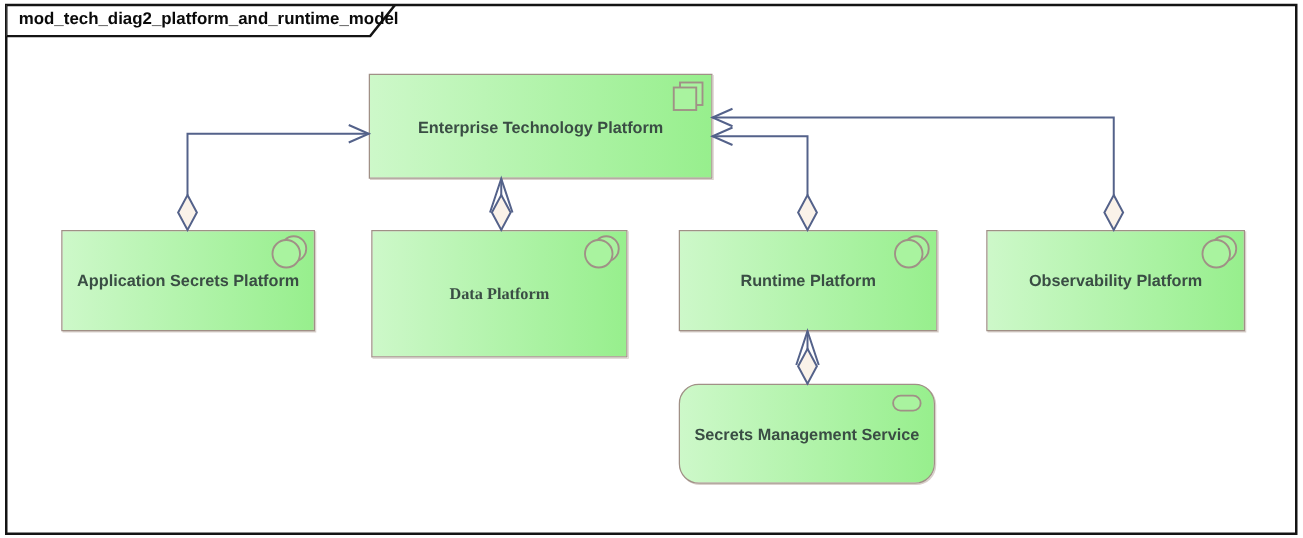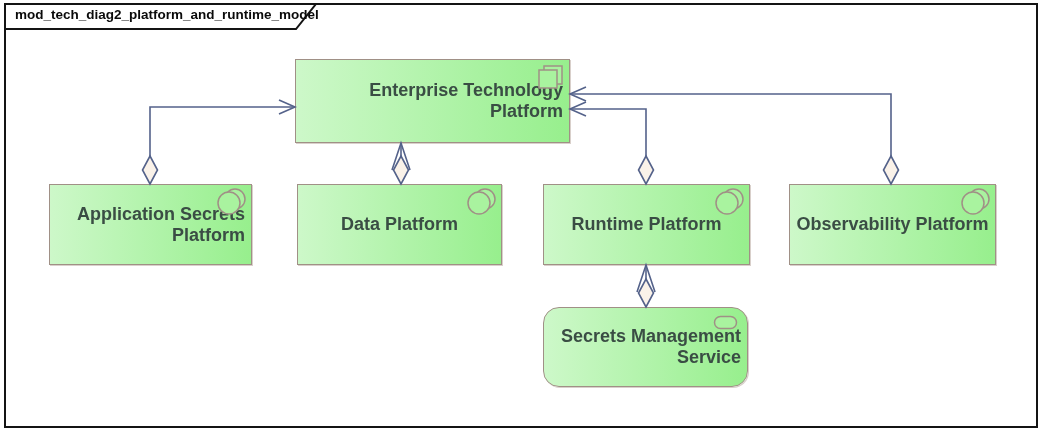--- a/index.html
+++ b/index.html
@@ -10,21 +10,21 @@
   .frame-tab svg{position:absolute;left:0;top:0;}
   .frame-tab .tab-label{position:absolute;left:10px;top:3px;font-size:13.5px;font-weight:bold;color:#0a0a0a;white-space:nowrap;}
   .conn-layer{position:absolute;left:0;top:0;width:1030px;height:417px;pointer-events:none;z-index:3;}
   .conn-line{stroke:var(--connector-color);fill:none;stroke-width:1.6px;}
   .chevron{stroke:var(--connector-color);fill:none;stroke-width:1.6px;stroke-linejoin:miter;}
   .diamond{fill:var(--diamond-fill);stroke:var(--connector-color);stroke-width:1.6px;}
   .node{position:absolute;z-index:2;display:flex;align-items:center;justify-content:center;
     background:linear-gradient(90deg,var(--node-fill-start),var(--node-fill-end));
     border:1.5px solid var(--node-border);box-shadow:1px 1px 0 rgba(170,150,140,.45);box-sizing:border-box;}
   .node.rounded{border-radius:16px;}
-  .node-label{font-size:18px;font-weight:bold;color:var(--node-text);text-align:right;padding:0 6px;}
+  .node-label{font-size:13px;font-weight:bold;color:var(--node-text);text-align:center;padding:0 6px;}
   .node-icon{position:absolute;top:3px;right:4px;}
   .icon-shape{fill:var(--icon-fill);stroke:var(--node-border);stroke-width:1.5px;}
 </style>
 </head>
 <body>
 
 <div class="canvas">
   <div class="frame">
 
     <div class="frame-tab">
@@ -76,21 +76,21 @@
     </div>
 
     <div class="node" style="left:43px;top:179px;width:203px;height:81px;">
       <svg class="node-icon" width="32" height="29" viewBox="0 0 32 29">
         <circle class="icon-shape" cx="20" cy="11" r="10"></circle>
         <circle class="icon-shape" cx="14" cy="15" r="11"></circle>
       </svg>
       <span class="node-label">Application Secrets Platform</span>
     </div>
 
-    <div class="node" style="left:291px;top:179px;width:205px;height:81px;">
+    <div class="node" style="left:291px;top:179px;width:205px;height:102px;font-family:Liberation Serif, serif;">
       <svg class="node-icon" width="32" height="29" viewBox="0 0 32 29">
         <circle class="icon-shape" cx="20" cy="11" r="10"></circle>
         <circle class="icon-shape" cx="14" cy="15" r="11"></circle>
       </svg>
       <span class="node-label">Data Platform</span>
     </div>
 
     <div class="node" style="left:537px;top:179px;width:207px;height:81px;">
       <svg class="node-icon" width="32" height="29" viewBox="0 0 32 29">
         <circle class="icon-shape" cx="20" cy="11" r="10"></circle>

